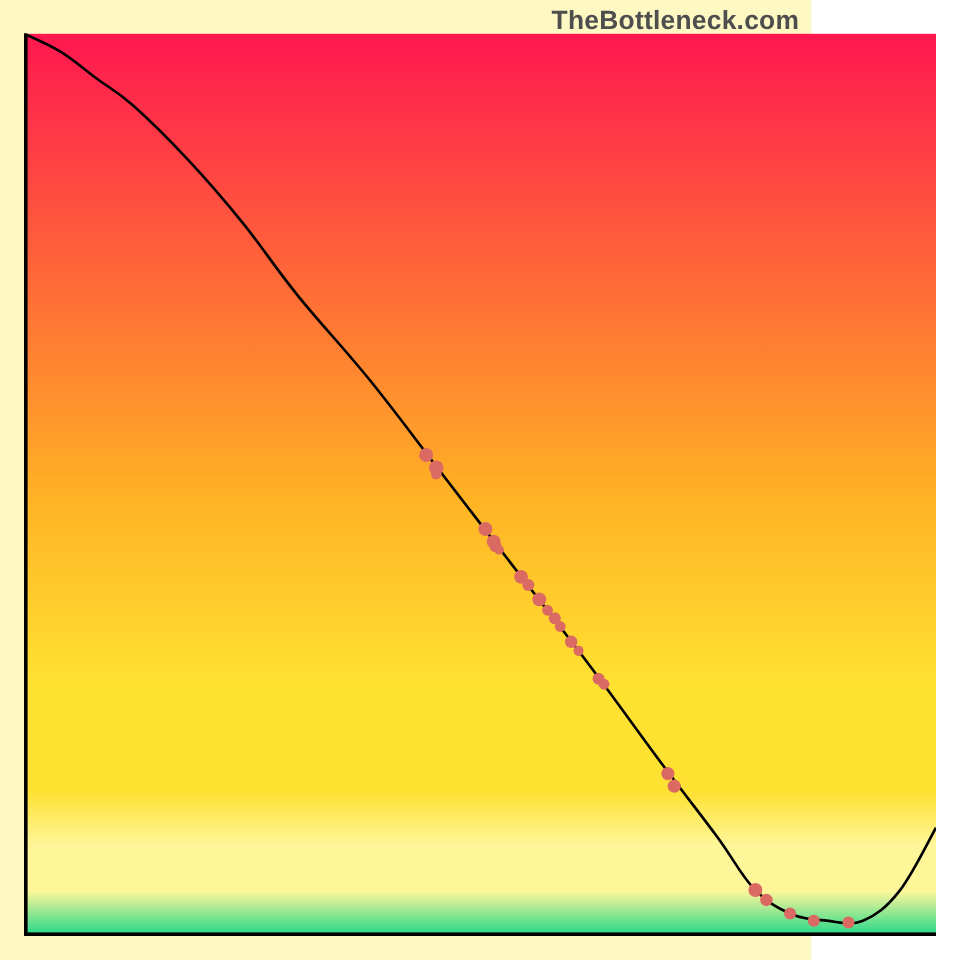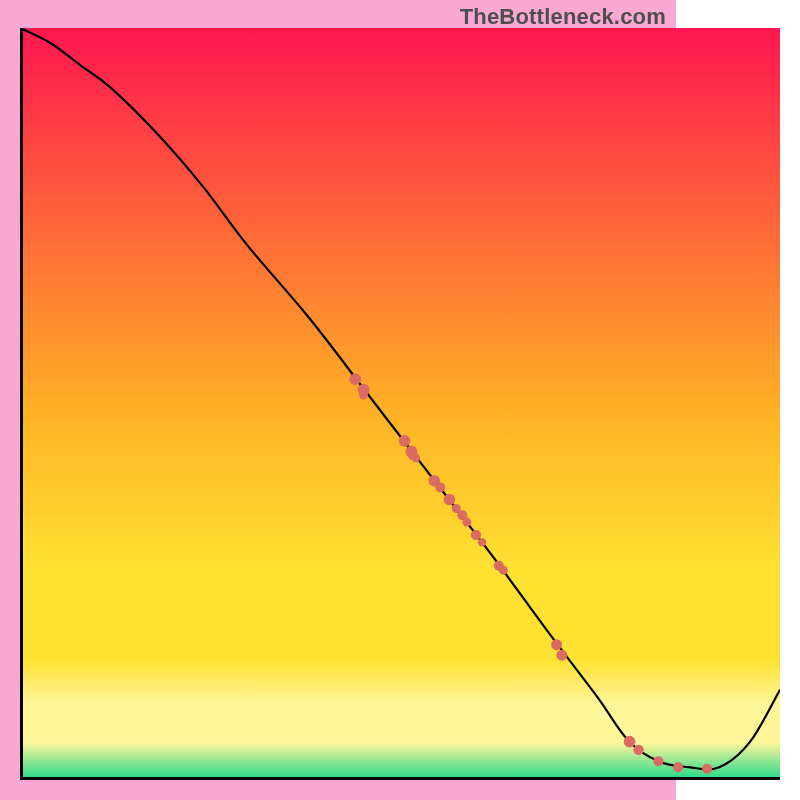--- a/index.html
+++ b/index.html
@@ -1,21 +1,21 @@
 <!DOCTYPE html>
 <html><head>
 <meta charset="utf-8">
 <style>
   * { margin: 0; padding: 0; box-sizing: border-box; }
   html, body { width: 800px; height: 800px; overflow: hidden; }
   .chart-container {
     position: relative;
     width: 676px;
     height: 800px;
-    background: #f9a8d4;
+    background: #fef9c3;
   }
   .watermark {
     position: absolute;
     top: 4px;
     right: 10px;
     font-family: Arial, Helvetica, sans-serif;
     font-size: 22px;
     font-weight: 600;
     color: #4e4e4e;
     z-index: 30;

